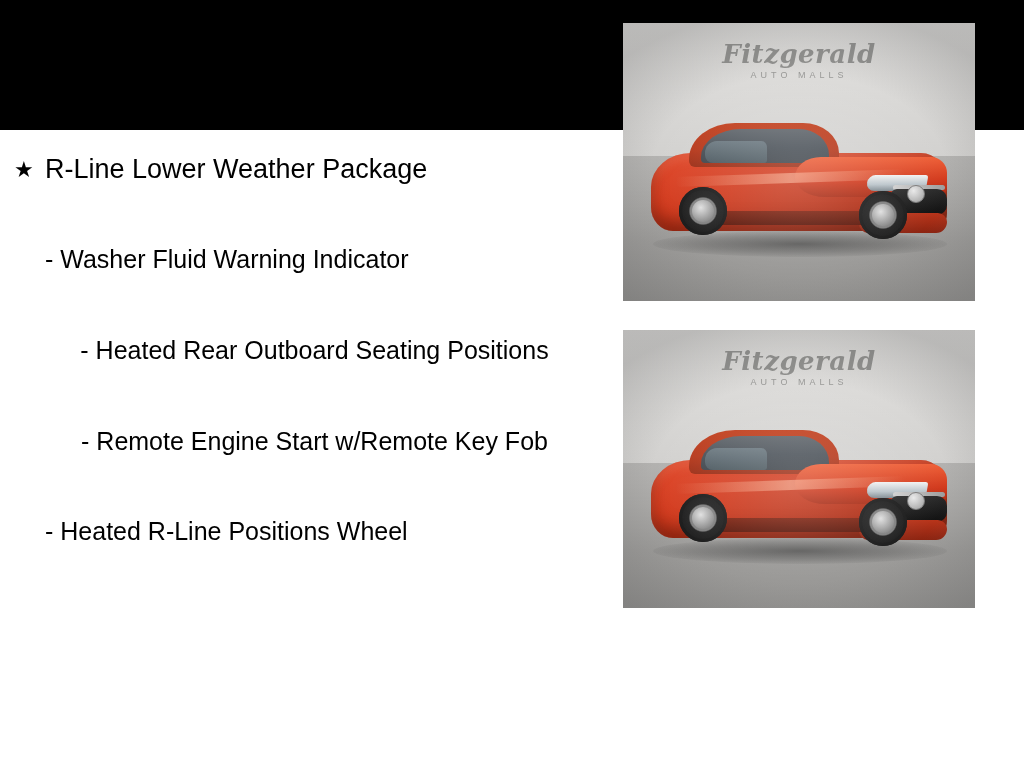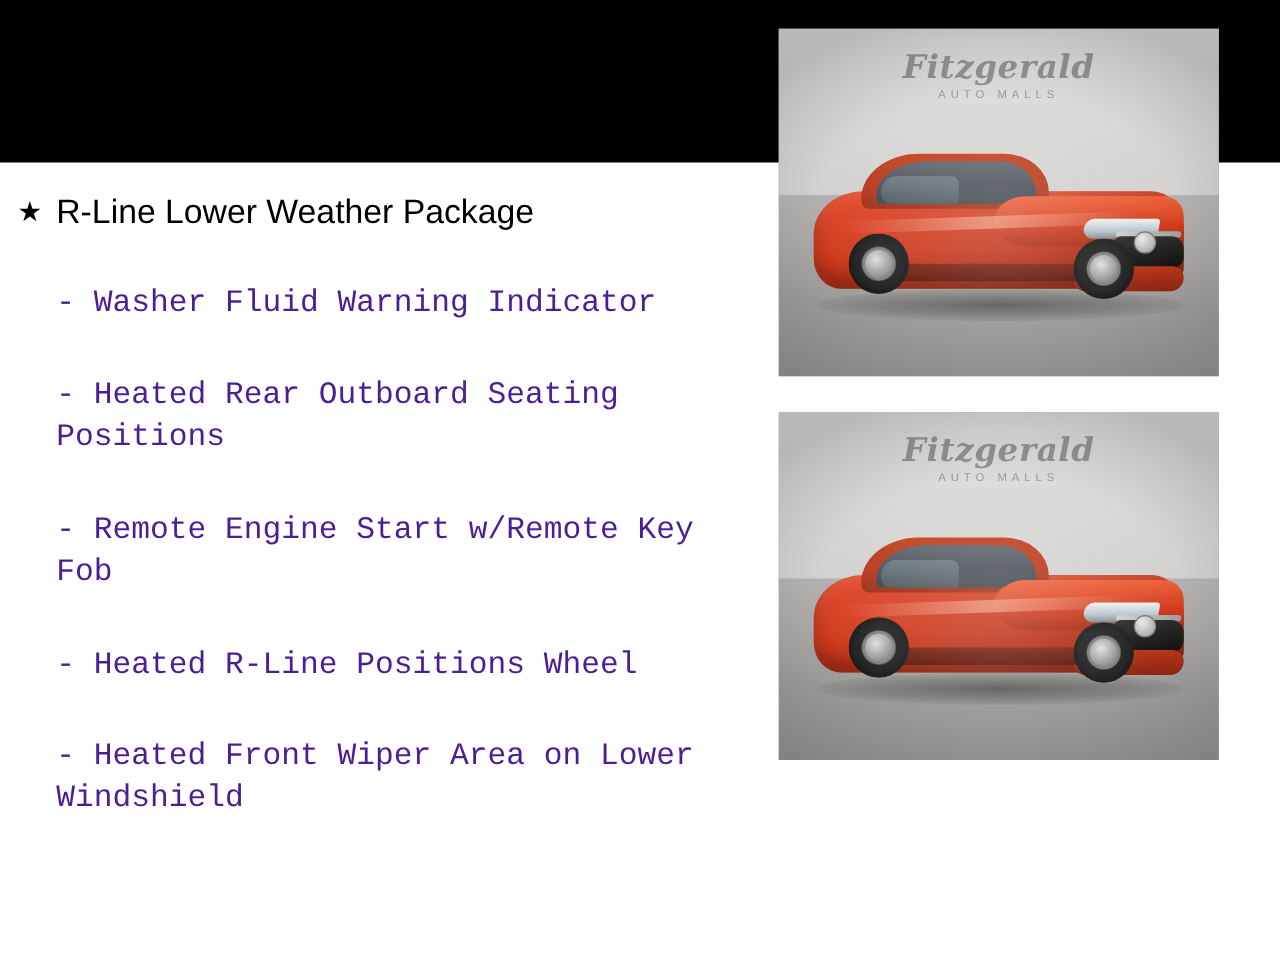--- a/index.html
+++ b/index.html
@@ -69,27 +69,27 @@
     color: #000000;
   }
   .sub-list {
     margin: 0;
     padding: 0;
     list-style: none;
   }
   .sub-item {
     font-size: 25px;
     line-height: 33px;
-    color: #4c1d95;
+    color: #000000;
     padding-left: 31px;
-    margin-top: 40px;
-    font-family: Liberation Mono, monospace;
+    margin-top: 57px;
   }
   .sub-item.two-line {
     line-height: 34px;
+    text-align: center;
   }
   
   .photo {
     position: absolute;
     width: 352px;
     height: 278px;
     background:
       radial-gradient(ellipse 80% 55% at 50% 72%, #b9b9b9 0%, #a9a9a9 45%, #9a9a9a 75%, #8f8f8f 100%),
       linear-gradient(#d9d9d7, #cfcfcd);
     overflow: hidden;
@@ -311,21 +311,20 @@
       <div class="bullet-main">
         <span class="bullet-star">★</span>
         <span>R-Line Lower Weather Package</span>
       </div>
 
       <ul class="sub-list">
         <li class="sub-item">- Washer Fluid Warning Indicator</li>
         <li class="sub-item two-line">- Heated Rear Outboard Seating Positions</li>
         <li class="sub-item two-line">- Remote Engine Start w/Remote Key Fob</li>
         <li class="sub-item">- Heated R-Line Positions Wheel</li>
-        <li class="sub-item two-line">- Heated Front Wiper Area on Lower Windshield</li>
       </ul>
 
     </div>
   </div>
 
   <div class="photo photo-top">
     <div class="photo-bg-upper"></div>
     <div class="photo-bg-lower"></div>
     <div class="watermark">
       <div class="watermark-main">Fitzgerald</div>

